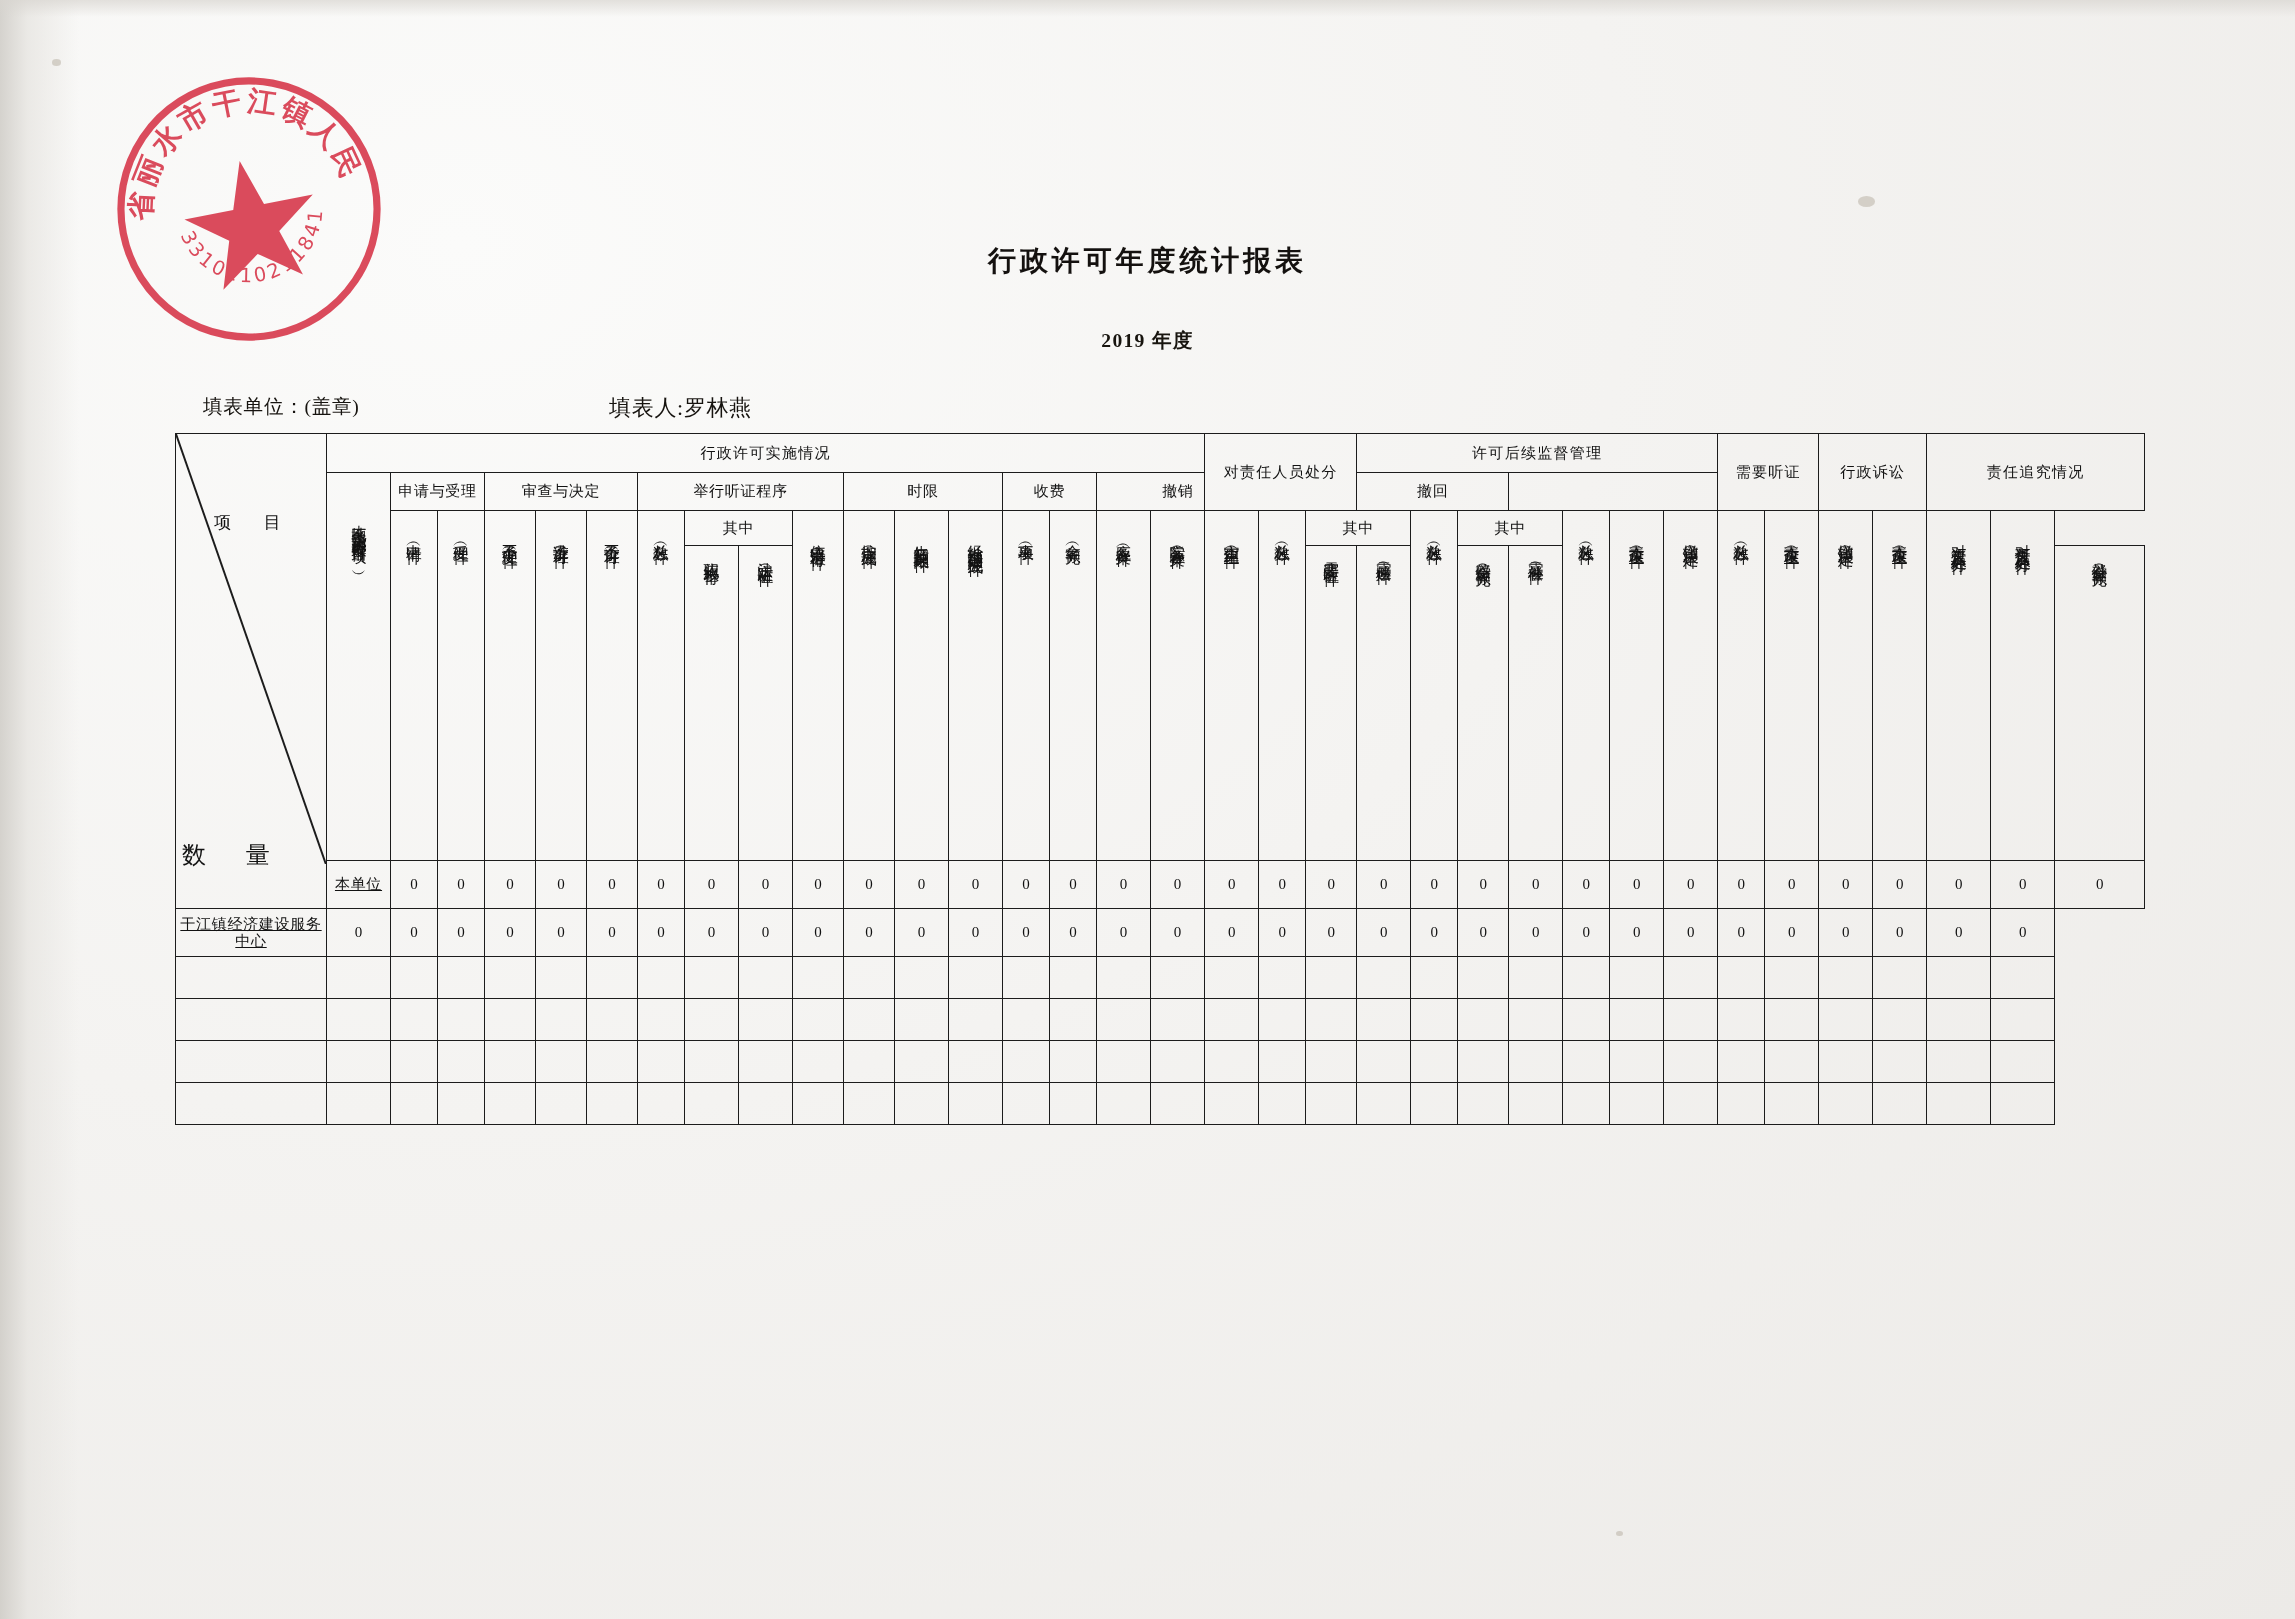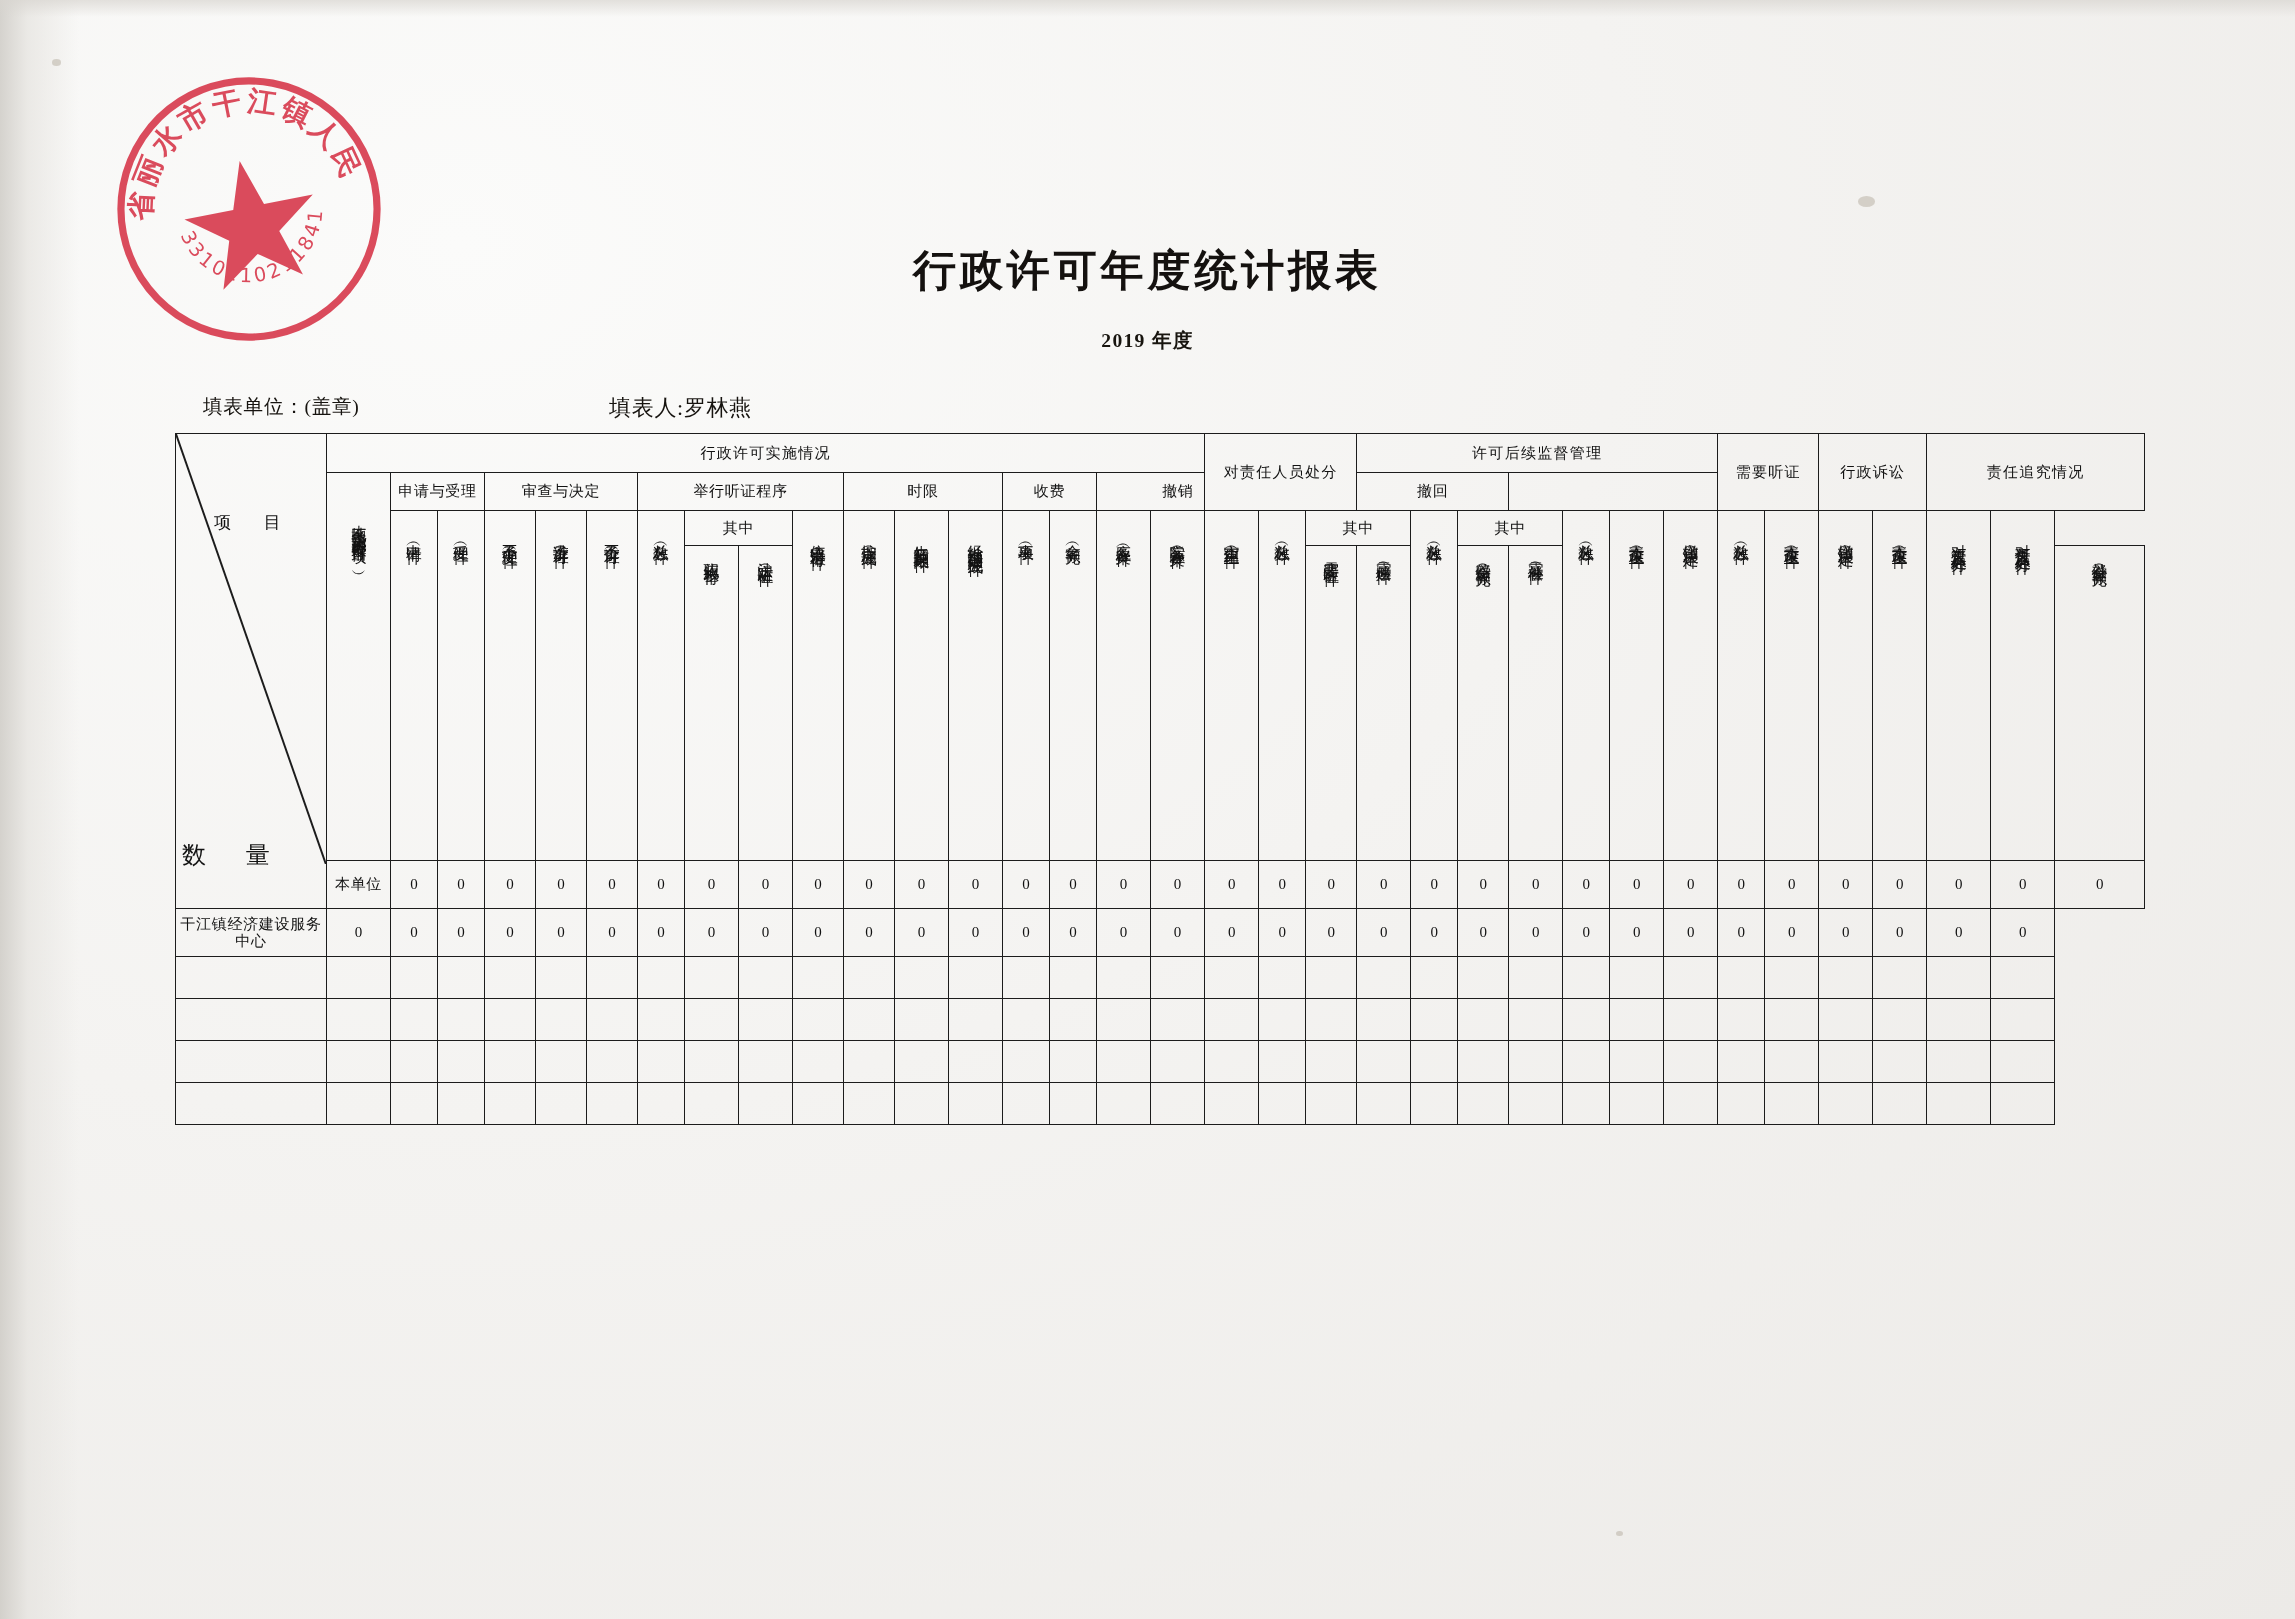--- a/index.html
+++ b/index.html
@@ -41,21 +41,21 @@
     border-radius: 50%;
     opacity: .55;
   }
 
   
   .title {
     position: absolute;
     left: 0; right: 0;
     top: 242px;
     text-align: center;
-    font-size: 43px;
+    font-size: 28px;
     font-weight: bold;
     letter-spacing: 3.9px;
     color: #14110f;
     font-family: Liberation Serif, serif;
   }
   .subtitle {
     position: absolute;
     left: 0; right: 0;
     top: 327px;
     text-align: center;
@@ -167,20 +167,21 @@
     bottom: 39px;
     left: 6px;
     font-size: 24px;
     letter-spacing: 7.9px;
   }
   .rowlabel {
     font-size: 17px;
     letter-spacing: 0.7px;
     padding: 3.9px 5.2px;
     line-height: 1.22;
+    text-decoration: underline;
   }
   .datacell {
     font-size: 17.7px;
     height: 47px;
   }
   .emptyrow td { height: 41px; }
 </style>
 </head>
 <body>
 

